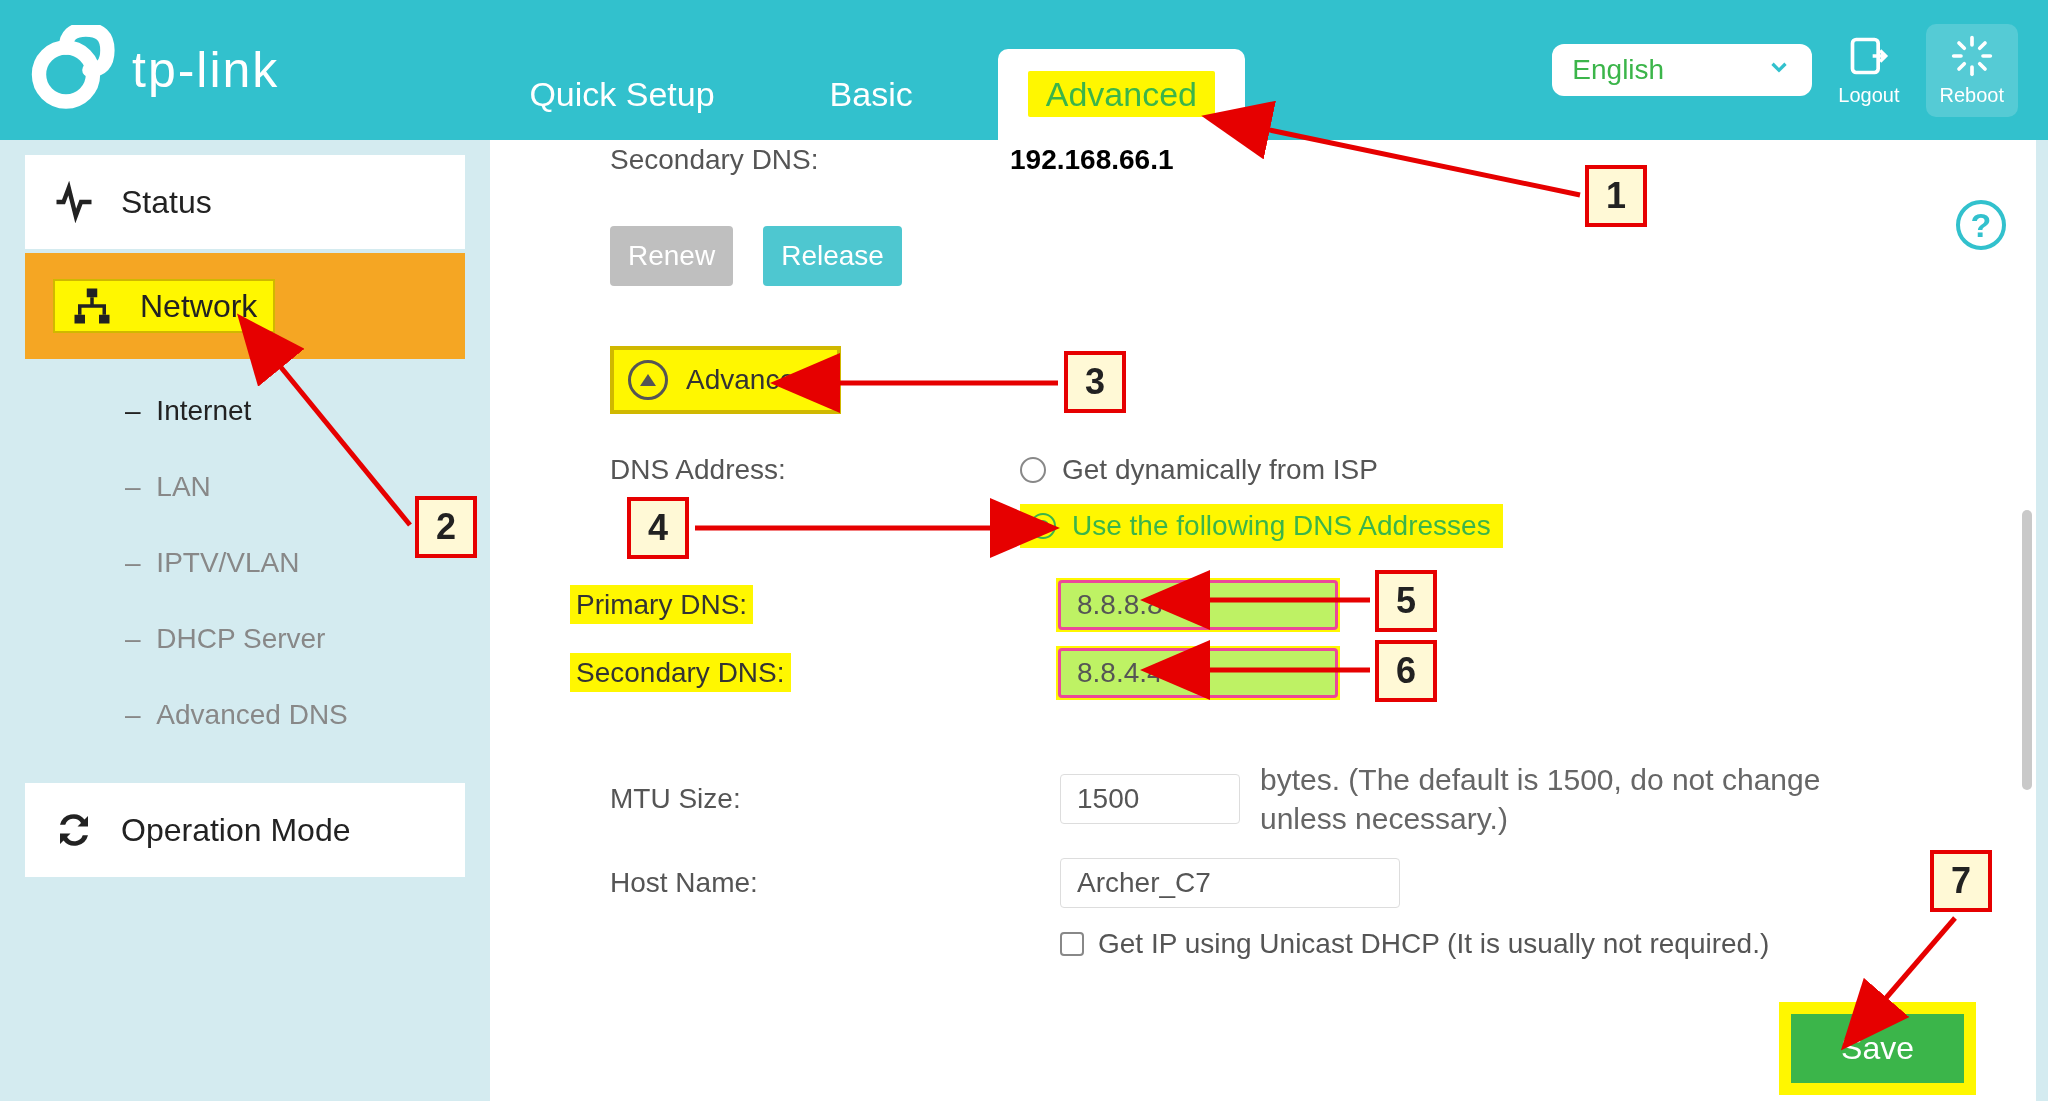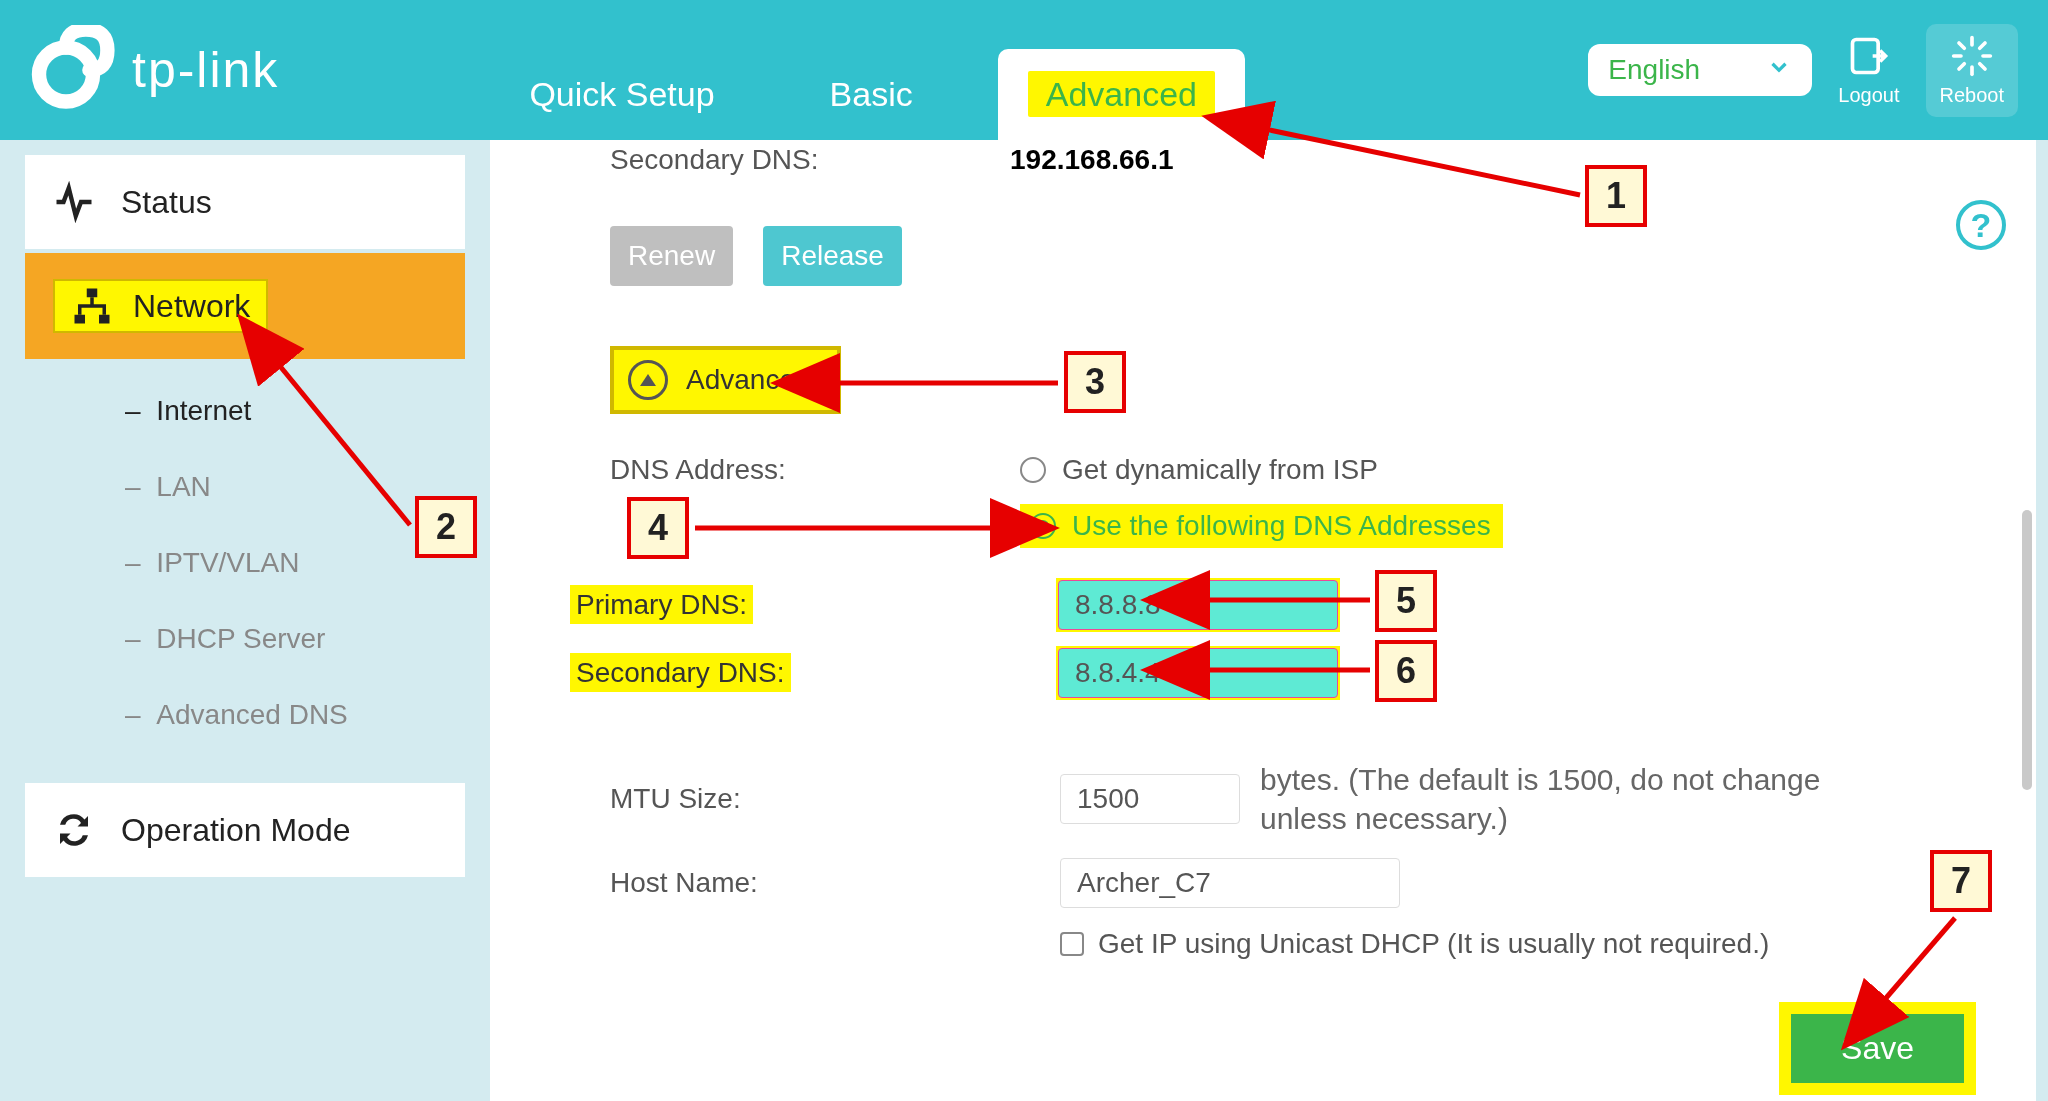--- a/index.html
+++ b/index.html
@@ -32,21 +32,21 @@
   }
   .tab.active {
     background: #fff; color: #3bb54a;
     position: relative;
   }
   .tab.active .highlight-yellow { background: #fff700; padding: 4px 18px; border-radius:2px; }
   .header-right {
     margin-left: auto; display: flex; align-items: center; gap: 26px;
   }
   .lang-select {
-    background: #fff; border-radius: 12px; height: 52px; width: 224px;
+    background: #fff; border-radius: 12px; height: 52px; width: 260px;
     display: flex; align-items: center; justify-content: space-between;
     padding: 0 20px; color: #3bb54a; font-size: 28px; cursor: pointer;
   }
   .lang-select .chev { color:#32c1cd; }
   .hdr-btn {
     display:flex; flex-direction:column; align-items:center; gap:6px;
     color:#fff; font-size:20px; cursor:pointer;
   }
   .hdr-btn.reboot { background:#55cbd5; padding:10px 14px; border-radius:10px; }
   .hdr-btn svg { width:44px; height:44px; }
@@ -54,21 +54,21 @@
   
   .sidebar {
     position: absolute; left: 25px; top: 155px; width: 440px;
   }
   .side-card {
     background: #fff; padding: 26px 28px; display:flex; align-items:center; gap:26px;
     font-size: 32px; color:#222; margin-bottom:4px; cursor:pointer;
   }
   .side-card.active { background: #f5a623; }
   .side-card.active .inner-hl {
-    background:#fff700; border:2px solid #d0b800; padding:4px 16px; display:flex; align-items:center; gap:20px;
+    background:#fff700; border:2px solid #d0b800; padding:4px 16px; display:flex; align-items:center; gap:27px;
   }
   .side-card svg { width: 42px; height: 42px; }
   .sub-list {
     background: #d4ebf0; padding: 10px 0 30px 0;
   }
   .sub-item {
     padding: 22px 0 22px 100px; font-size:28px; color:#888; cursor:pointer;
   }
   .sub-item.sel { color:#222; }
   .sub-item::before { content:"– "; margin-right:8px; }
@@ -118,21 +118,21 @@
   .opt-hl { background:#fff700; padding:6px 12px 6px 10px; display:inline-flex; align-items:center; gap:14px; }
 
   .field-row { display:flex; align-items:center; margin: 14px 0; }
   .field-lbl { width:420px; font-size:28px; color:#333; }
   .hl-lbl { background:#fff700; padding:4px 6px; }
   .field-input {
     width:280px; height:50px; border:1px solid #ddd; border-radius:4px;
     padding:0 16px; font-size:28px; color:#555;
   }
   .input-hl-wrap { background:#fff700; padding:2px; display:inline-block; }
-  .input-hl-wrap .field-input { border:1px solid #ec4899; background:#5eead4; }
+  .input-hl-wrap .field-input { border:3px solid #ec4899; background:#bef264; }
   .hint { margin-left:20px; font-size:30px; color:#666; max-width:650px; line-height:1.3; }
   .check-row { display:flex; align-items:center; gap:14px; font-size:28px; color:#555; margin-top:20px; }
   .checkbox { width:24px; height:24px; border:2px solid #888; border-radius:4px; }
 
   
   .save-wrap {
     position:absolute; right:60px; bottom:6px;
     background:#fff700; padding:12px;
   }
   .save-btn {

